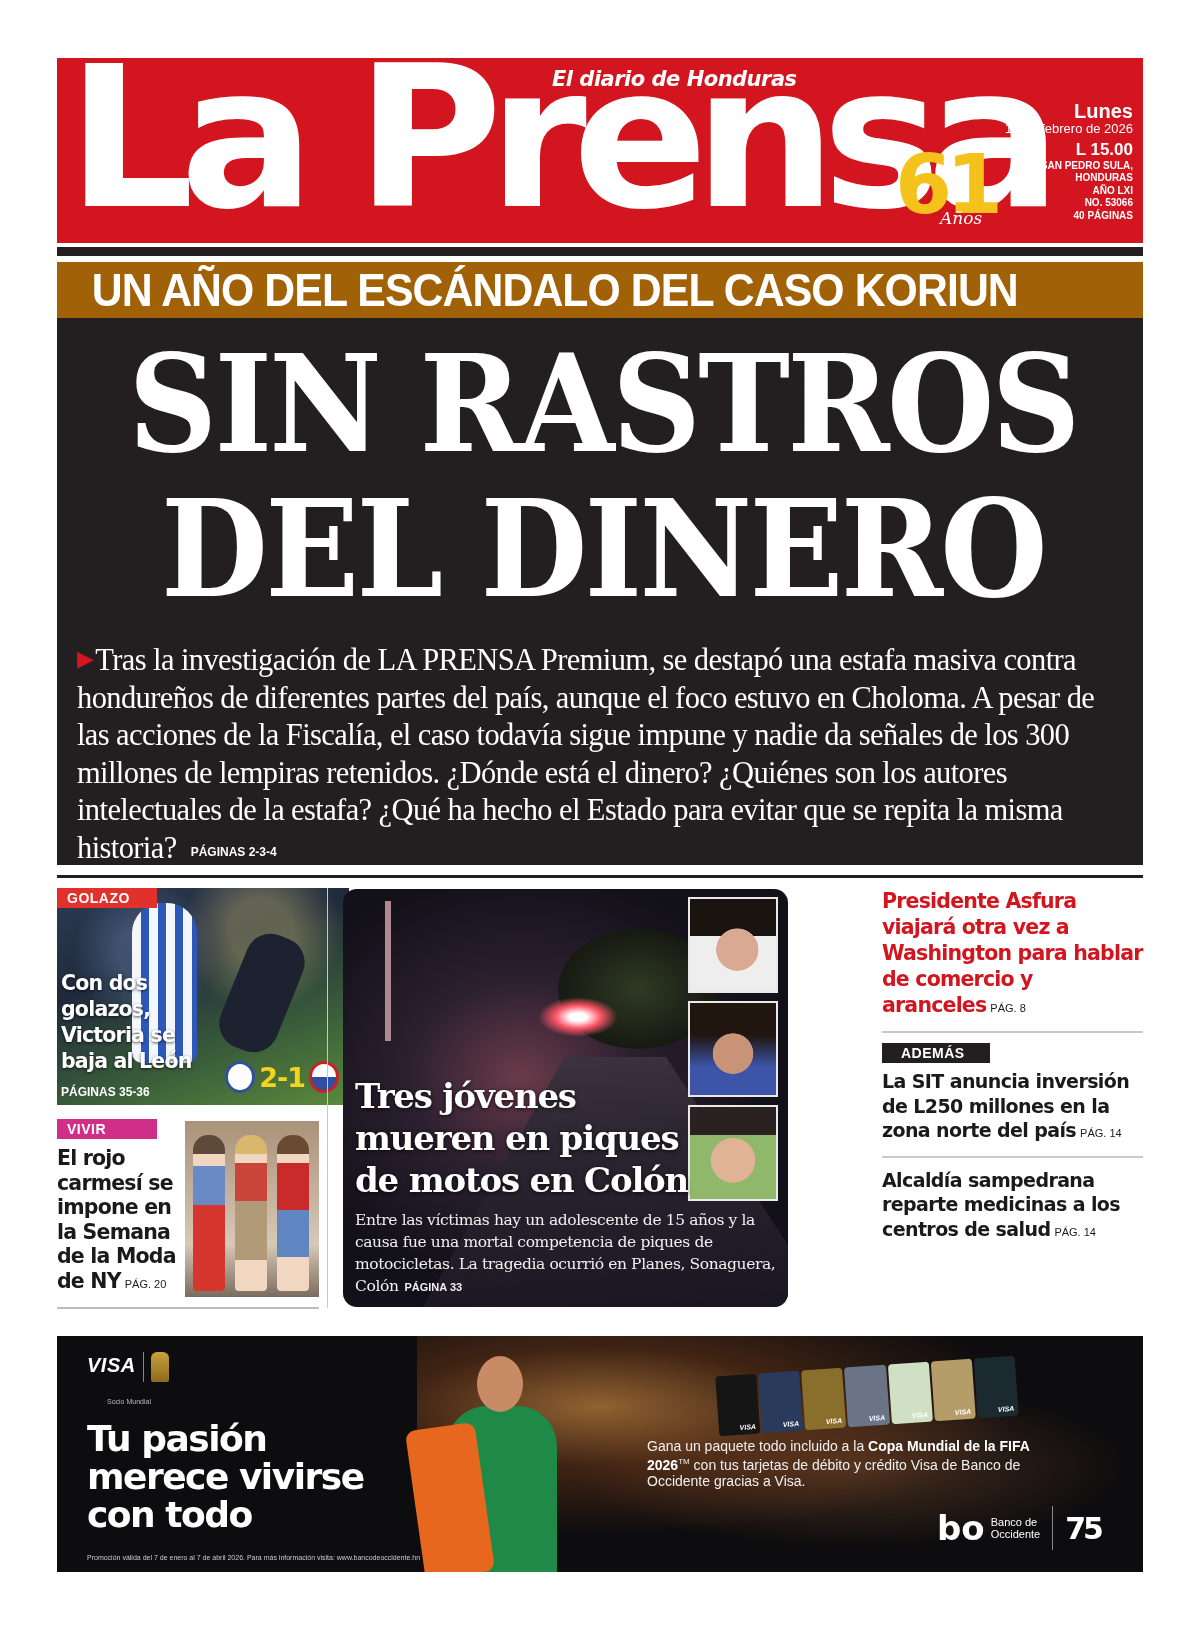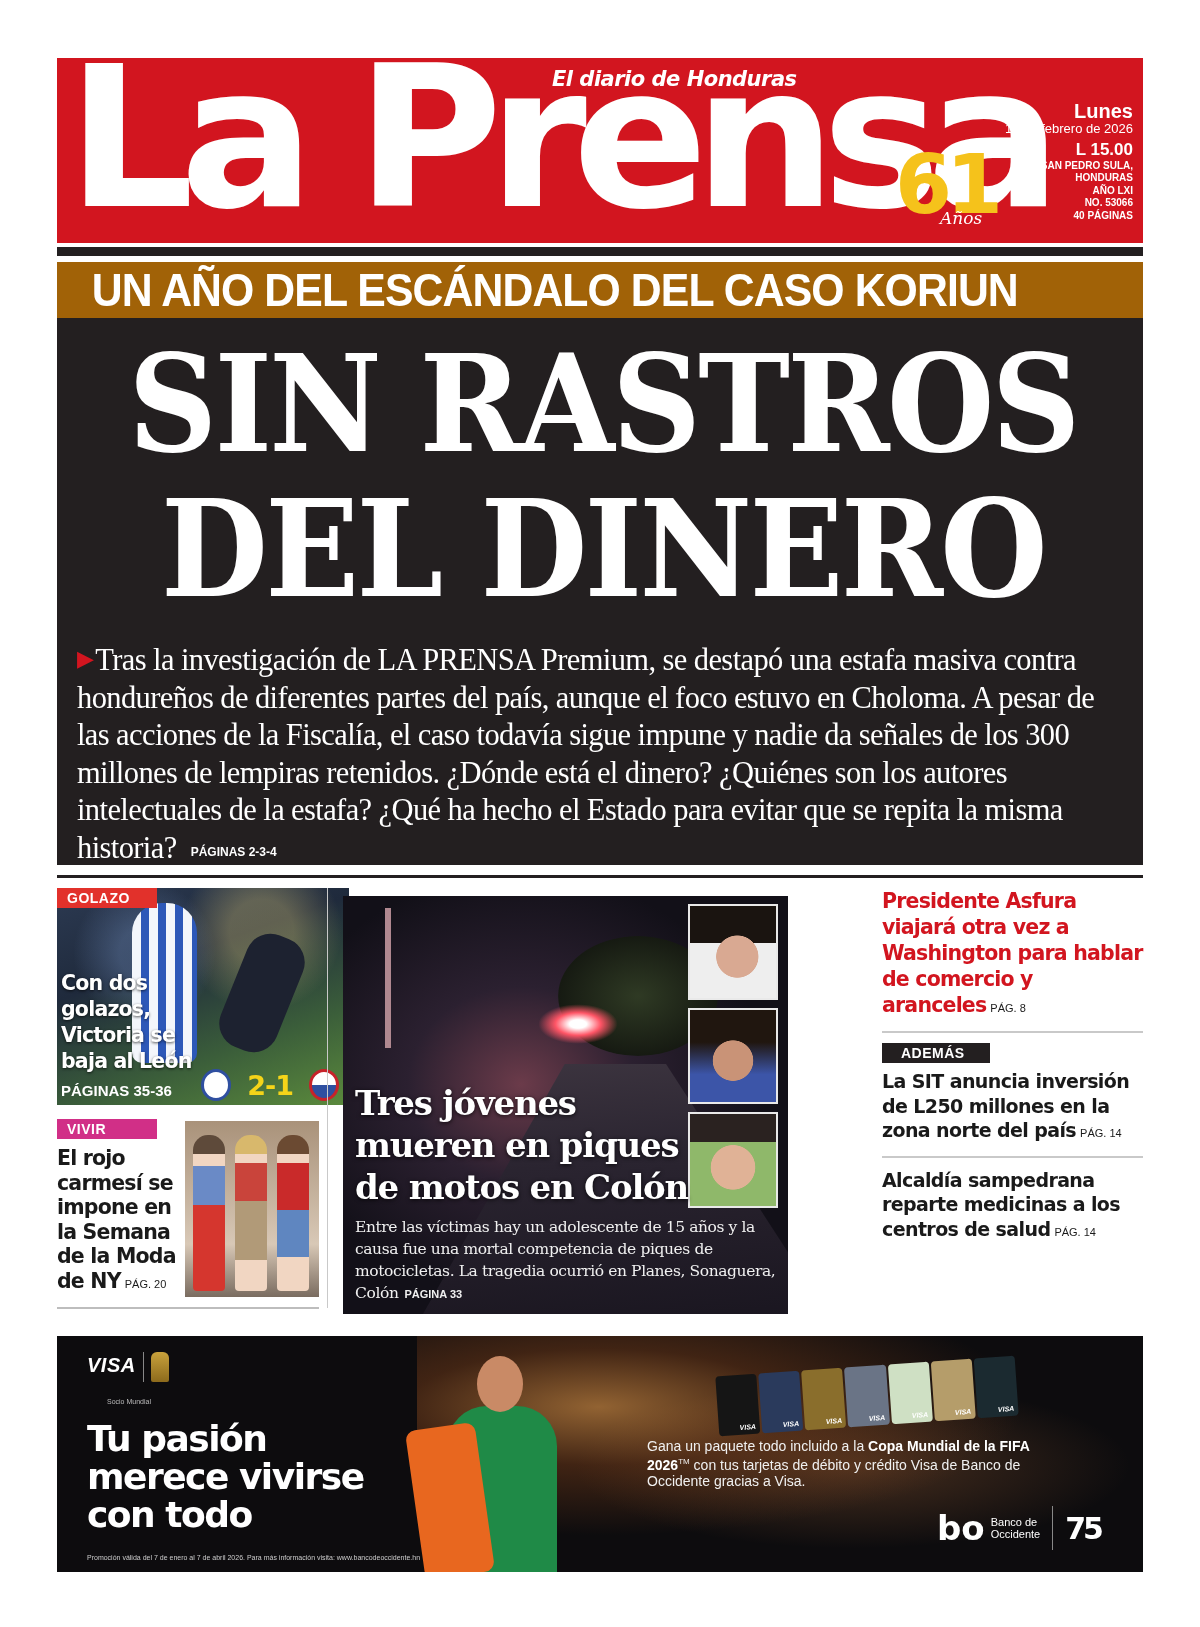--- a/index.html
+++ b/index.html
@@ -44,41 +44,41 @@
   .golazo .crowd { position: absolute; inset: 0; background:
       radial-gradient(circle at 70% 20%, rgba(220,200,120,0.35) 0 12%, transparent 30%),
       radial-gradient(circle at 30% 30%, rgba(120,150,200,0.35) 0 10%, transparent 28%); }
   .player1 { position: absolute; left: 75px; top: 15px; width: 65px; height: 160px; border-radius: 30px 30px 10px 10px;
     background: repeating-linear-gradient(90deg, #f3f6fb 0 9px, #2d58b8 9px 17px); }
   .player2 { position: absolute; left: 175px; top: 45px; width: 60px; height: 120px; border-radius: 25px; background: #1d2230; transform: rotate(22deg); }
   .tag { position: absolute; left: 0; top: 0; padding: 2px 10px; font-family: "Liberation Sans", sans-serif; font-weight: bold; font-size: 14px; color: #fff; letter-spacing: 0.5px; }
   .tag.red { background: #e2312b; width: 100px; }
   .tag.pink { background: #d12f87; width: 100px; }
   .golazo .title { position: absolute; left: 4px; top: 82px; width: 140px; font-family: "DejaVu Sans", sans-serif; font-weight: bold; font-size: 20.5px; line-height: 26px; color: #fff; letter-spacing: -0.8px; text-shadow: 0 1px 3px rgba(0,0,0,0.7); }
-  .golazo .pages { position: absolute; left: 4px; bottom: 6px; font-family: "Liberation Sans", sans-serif; font-size: 15px; font-weight: bold; color: #fff; }
-  .golazo .score { position: absolute; right: 10px; bottom: 4px; display: flex; align-items: center; gap: 16px; }
+  .golazo .pages { position: absolute; left: 4px; bottom: 6px; font-family: "Liberation Sans", sans-serif; font-size: 12px; font-weight: bold; color: #fff; }
+  .golazo .score { position: absolute; right: 10px; bottom: 12px; display: flex; align-items: center; gap: 4px; }
   .crest { width: 30px; height: 32px; border-radius: 50%; background: #fff; border: 3px solid #2f4fa0; }
   .crest.olimpia { border-color: #c7222a; background: linear-gradient(#fff 0 50%, #2f4fa0 50%); }
   .score-num { font-family: "DejaVu Sans", sans-serif; font-weight: bold; font-size: 27px; color: #f5d419; letter-spacing: -1px; }
 
   .vivir { position: absolute; left: 0; top: 231px; width: 262px; height: 188px; }
   .vivir .tag { position: relative; display: inline-block; }
   .vivir .title { position: absolute; left: 0; top: 27px; width: 130px; font-family: "DejaVu Sans", sans-serif; font-weight: bold; font-size: 20.5px; line-height: 24.5px; color: #1a1a1a; letter-spacing: -0.8px; }
   .vivir .pg { font-family: "Liberation Sans", sans-serif; font-size: 11px; font-weight: normal; letter-spacing: 0; margin-left: 4px; }
   .vivir .photo { position: absolute; left: 128px; top: 2px; width: 134px; height: 176px; background: linear-gradient(#a9927a, #d8c8b6 70%, #7a6c60); overflow: hidden; }
   .model { position: absolute; bottom: 6px; width: 32px; height: 156px; border-radius: 15px 15px 4px 4px; }
   .m1 { left: 8px; background: linear-gradient(#5e4a3a 0 12%, #f1d6c2 12% 20%, #6a8ac6 20% 45%, #d5362e 45%); }
   .m2 { left: 50px; background: linear-gradient(#d8b86c 0 12%, #f1d6c2 12% 18%, #c9443b 18% 42%, #b19a78 42% 80%, #f1d6c2 80%); }
   .m3 { left: 92px; background: linear-gradient(#6b4a32 0 12%, #f1d6c2 12% 18%, #c92a2a 18% 48%, #5f86c0 48% 78%, #f1d6c2 78%); }
   .vivir .bottom-rule { position: absolute; left: 0; right: 0; bottom: -2px; height: 2px; background: #bdbdbd; }
 
   .vsep { position: absolute; left: 270px; top: 0; width: 1px; height: 420px; background: #c9c9c9; }
 
-  .main-photo { position: absolute; left: 286px; top: 8px; width: 445px; height: 418px; overflow: hidden;
-    background: radial-gradient(ellipse at 40% 45%, #6b3b4a 0%, #2b2030 30%, #121018 65%), #121018; }
+  .main-photo { position: absolute; left: 286px; top: 1px; width: 445px; height: 418px; overflow: hidden;
+    background: radial-gradient(ellipse at 40% 45%, #6b3b4a 0%, #2b2030 30%, #121018 65%), #121018; border-radius: 14px; }
   .main-photo .road { position: absolute; left: 80px; right: -40px; bottom: 0; height: 250px;
     background: linear-gradient(175deg, #3d3540 0%, #2a2430 40%, #1a1620 100%); clip-path: polygon(35% 0, 60% 0, 100% 100%, 0 100%); }
   .main-photo .glow { position: absolute; left: 195px; top: 108px; width: 80px; height: 40px; border-radius: 50%; background: radial-gradient(#fff 0 15%, #ff5566 40%, transparent 70%); }
   .main-photo .pole { position: absolute; left: 42px; top: 12px; width: 6px; height: 140px; background: #b08890; }
   .main-photo .trees { position: absolute; right: 70px; top: 40px; width: 160px; height: 120px; border-radius: 50%; background: radial-gradient(#2f3a24, #161a12 70%, transparent 72%); }
   .victims { position: absolute; right: 10px; top: 8px; width: 90px; }
   .victim { width: 90px; height: 96px; margin-bottom: 8px; border: 2px solid #e9e9e9; position: relative; overflow: hidden; }
   .v1 { background: radial-gradient(circle at 55% 55%, #d9a992 0 30%, transparent 31%), linear-gradient(#1a1410 0 40%, #eee 40%); }
   .v2 { background: radial-gradient(circle at 50% 55%, #c99377 0 30%, transparent 31%), linear-gradient(#20160f 0 35%, #3c55a8 70%); }
   .v3 { background: radial-gradient(circle at 50% 58%, #e0b296 0 32%, transparent 33%), linear-gradient(#2a2220 0 30%, #8fb86a 30%); }

